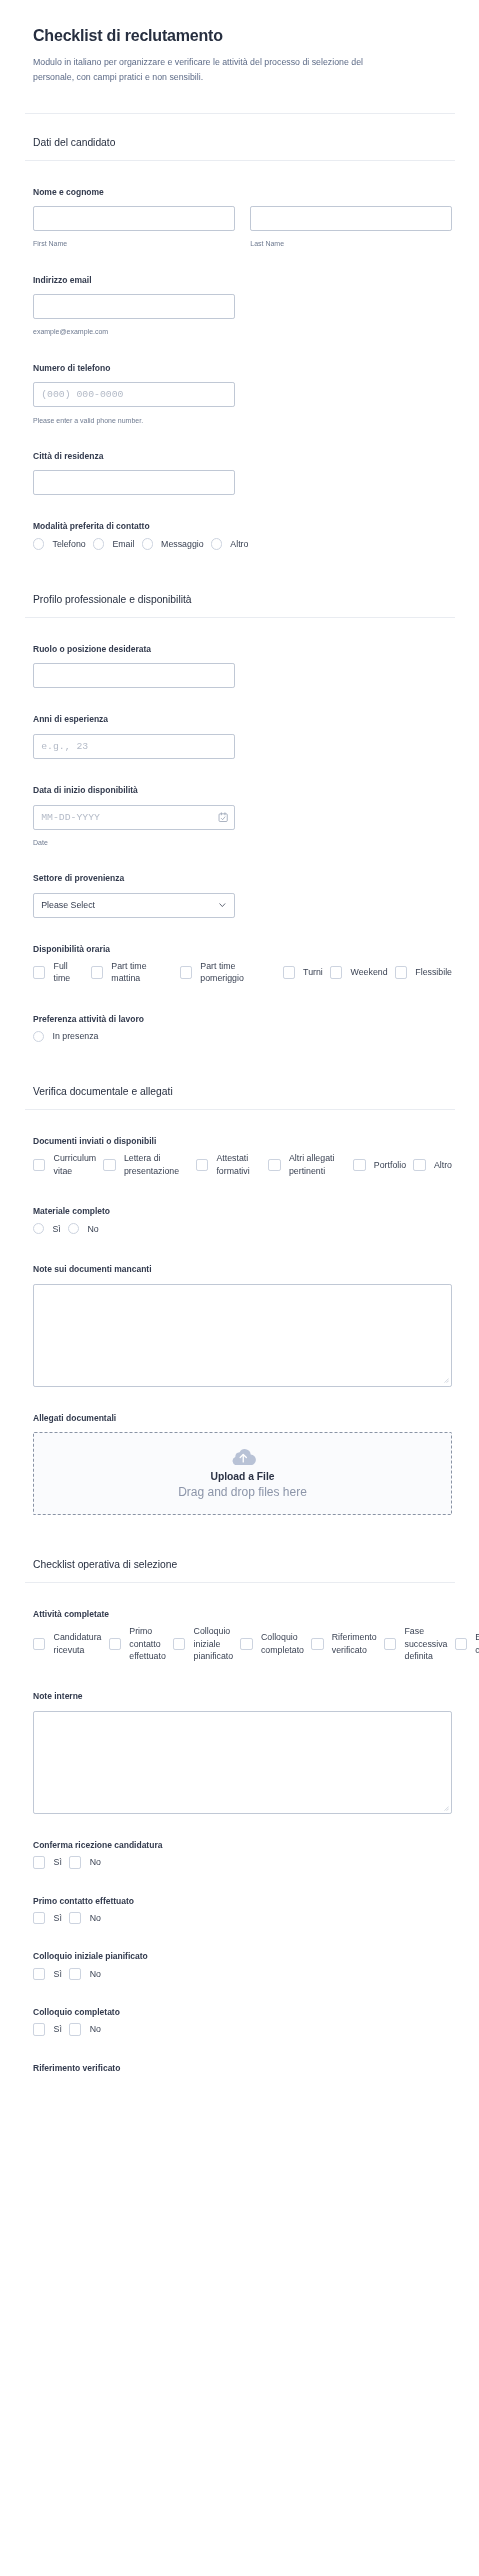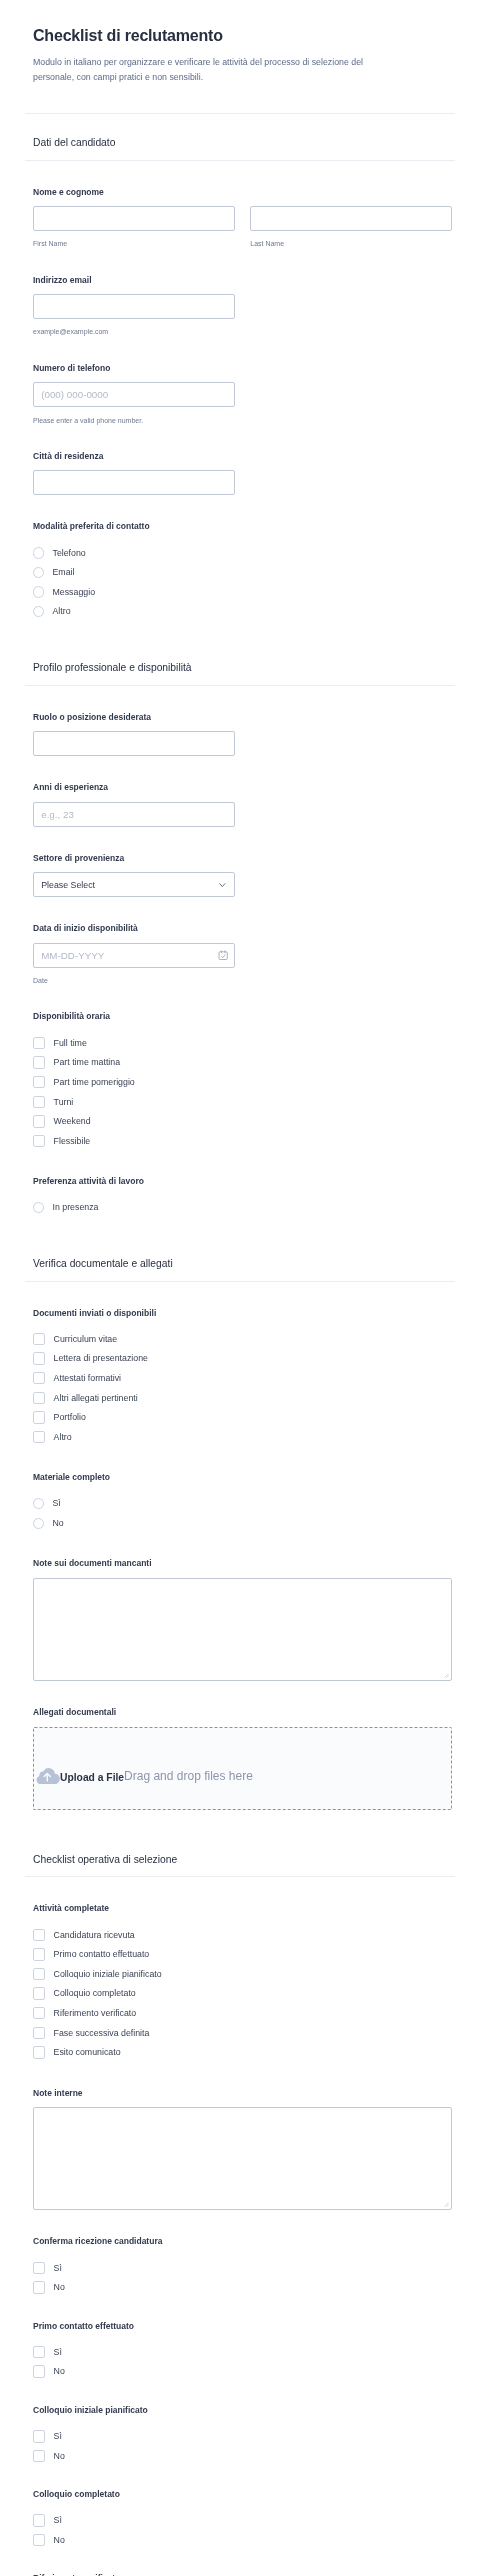--- a/index.html
+++ b/index.html
@@ -9,41 +9,41 @@
   .page-subtitle{margin-top:9.3px;font-size:8.8px;line-height:15.5px;color:#5d6b87;max-width:361px;}
   .top-divider{margin-top:27px;margin-left:-8.2px;margin-right:-3.1px;border-top:0.5px solid #e9ecf1;}
   .section{margin-top:44px;}
   .section.first{margin-top:23px;}
   .section-title{font-size:10.3px;line-height:12.4px;font-weight:400;color:#272f40;}
   .section-divider{margin-top:10.3px;margin-left:-8.2px;margin-right:-3.1px;border-top:0.5px solid #e9ecf1;}
   .q{margin-top:26px;}
   .q.after-opts{margin-top:29px;}
   .q.yn{margin-top:27px;}
   .q-label{font-size:8.5px;line-height:10.3px;font-weight:700;color:#323a4d;}
-  .inp{margin-top:9.3px;display:block;width:202px;height:25px;border:0.8px solid #c0c8d5;border-radius:2.1px;padding:0 7.2px;font-size:9.8px;color:#323a4d;box-sizing:border-box;background:#fff;font-family:Liberation Sans, sans-serif;outline:none;}
+  .inp{margin-top:9.3px;display:block;width:202px;height:25px;border:0.8px solid #c0c8d5;border-radius:2.1px;padding:0 7.2px;font-size:9.8px;color:#323a4d;box-sizing:border-box;background:#fff;font-family:Liberation Mono, monospace;outline:none;}
   .inp::placeholder{color:#b3bac7;opacity:1;}
   .name-row{display:flex;gap:15.5px;margin-top:9.3px;}
   .name-row .inp{margin-top:0;}
   .sub-row{display:flex;gap:15.5px;}
   .sub-row .sublabel{width:202px;}
   .sublabel{margin-top:9.3px;font-size:7px;line-height:8.2px;color:#6e7a90;}
-  .opts{margin-top:15px;display:flex;flex-direction:column;gap:7.2px;}
+  .opts{margin-top:6px;display:flex;flex-direction:row;gap:7.2px;}
   .opt{display:flex;align-items:center;gap:8.2px;cursor:pointer;}
   .cbox{width:12.4px;height:12.4px;border:1px solid #ccd3df;border-radius:2.1px;background:#fff;flex:none;box-sizing:border-box;}
   .rad{width:11.3px;height:11.3px;border:1px solid #ccd3df;border-radius:50%;background:#fff;flex:none;box-sizing:border-box;}
   .opt-label{font-size:8.8px;color:#3a4253;line-height:12.4px;}
   .select{margin-top:9.3px;width:202px;height:25px;border:0.8px solid #c0c8d5;border-radius:2.1px;display:flex;align-items:center;justify-content:space-between;padding:0 8.2px 0 7.2px;box-sizing:border-box;background:#fff;cursor:pointer;}
   .select-value{font-size:8.8px;color:#333b4d;}
   .date-wrap{position:relative;width:202px;margin-top:9.3px;}
   .date-wrap .inp{margin-top:0;width:100%;padding-right:23px;}
   .cal-icon{position:absolute;right:6.7px;top:7.2px;}
   .ta-wrap{position:relative;margin-top:9.3px;}
   .ta{display:block;width:100%;height:103px;border:0.8px solid #c0c8d5;border-radius:2.1px;box-sizing:border-box;resize:none;padding:6.2px 7.2px;font-family:inherit;font-size:8.8px;color:#323a4d;outline:none;}
   .handle{position:absolute;right:3.1px;bottom:3.1px;}
-  .upload{margin-top:9.3px;height:83px;border:1px dashed #8a94a5;border-radius:1.5px;background:#fafbfd;display:flex;align-items:center;padding-top:13.4px;box-sizing:border-box;cursor:pointer;}
+  .upload{margin-top:9.3px;height:83px;border:1px dashed #8a94a5;border-radius:1.5px;background:#fafbfd;display:flex;flex-direction:column;align-items:center;padding-top:13.4px;box-sizing:border-box;cursor:pointer;}
   .upload-title{margin-top:6.2px;font-size:10.3px;font-weight:700;color:#2b3245;}
   .upload-hint{margin-top:3.1px;font-size:12px;color:#8c95a9;}
 </style>
 </head>
 <body>
 
 <div class="content">
 
   <div class="page-title">Checklist di reclutamento</div>
   <div class="page-subtitle">Modulo in italiano per organizzare e verificare le attività del processo di selezione del personale, con campi pratici e non sensibili.</div>
@@ -110,47 +110,47 @@
     <div class="section-divider"></div>
 
     <div class="q">
       <div class="q-label">Ruolo o posizione desiderata</div>
       <input class="inp" type="text" style="">
     </div>
 
     <div class="q">
       <div class="q-label">Anni di esperienza</div>
       <input class="inp" type="text" placeholder="e.g., 23" style="">
-    </div>
-
-    <div class="q">
-      <div class="q-label">Settore di provenienza</div>
-      <div class="select">
-        <span class="select-value">Please Select</span>
-        <svg width="6.7" height="4.6" viewBox="0 0 13 9">
-            <polyline points="1.5,1.5 6.5,7 11.5,1.5" fill="none" stroke="#434b5c" stroke-width="1.6" stroke-linecap="round" stroke-linejoin="round"></polyline>
-          </svg>
-      </div>
     </div>
 
     <div class="q">
       <div class="q-label">Data di inizio disponibilità</div>
       <div class="date-wrap">
         <input class="inp" type="text" placeholder="MM-DD-YYYY" style="">
         <svg class="cal-icon" width="10.3" height="10.8" viewBox="0 0 20 21">
             <rect x="2" y="3.5" width="16" height="15" rx="2" fill="none" stroke="#9aa3b5" stroke-width="1.6"></rect>
             <line x1="6.5" y1="1.5" x2="6.5" y2="5.5" stroke="#9aa3b5" stroke-width="1.6" stroke-linecap="round"></line>
             <line x1="13.5" y1="1.5" x2="13.5" y2="5.5" stroke="#9aa3b5" stroke-width="1.6" stroke-linecap="round"></line>
             <polyline points="6.5,12.5 9,15 13.5,9.5" fill="none" stroke="#9aa3b5" stroke-width="1.6" stroke-linecap="round" stroke-linejoin="round"></polyline>
           </svg>
       </div>
       <div class="sublabel">Date</div>
     </div>
 
     <div class="q">
+      <div class="q-label">Settore di provenienza</div>
+      <div class="select">
+        <span class="select-value">Please Select</span>
+        <svg width="6.7" height="4.6" viewBox="0 0 13 9">
+            <polyline points="1.5,1.5 6.5,7 11.5,1.5" fill="none" stroke="#434b5c" stroke-width="1.6" stroke-linecap="round" stroke-linejoin="round"></polyline>
+          </svg>
+      </div>
+    </div>
+
+    <div class="q">
       <div class="q-label">Disponibilità oraria</div>
       <div class="opts">
         <label class="opt">
             <span class="cbox"></span>
             <span class="opt-label">Full time</span>
           </label>
         <label class="opt">
             <span class="cbox"></span>
             <span class="opt-label">Part time mattina</span>
           </label>

